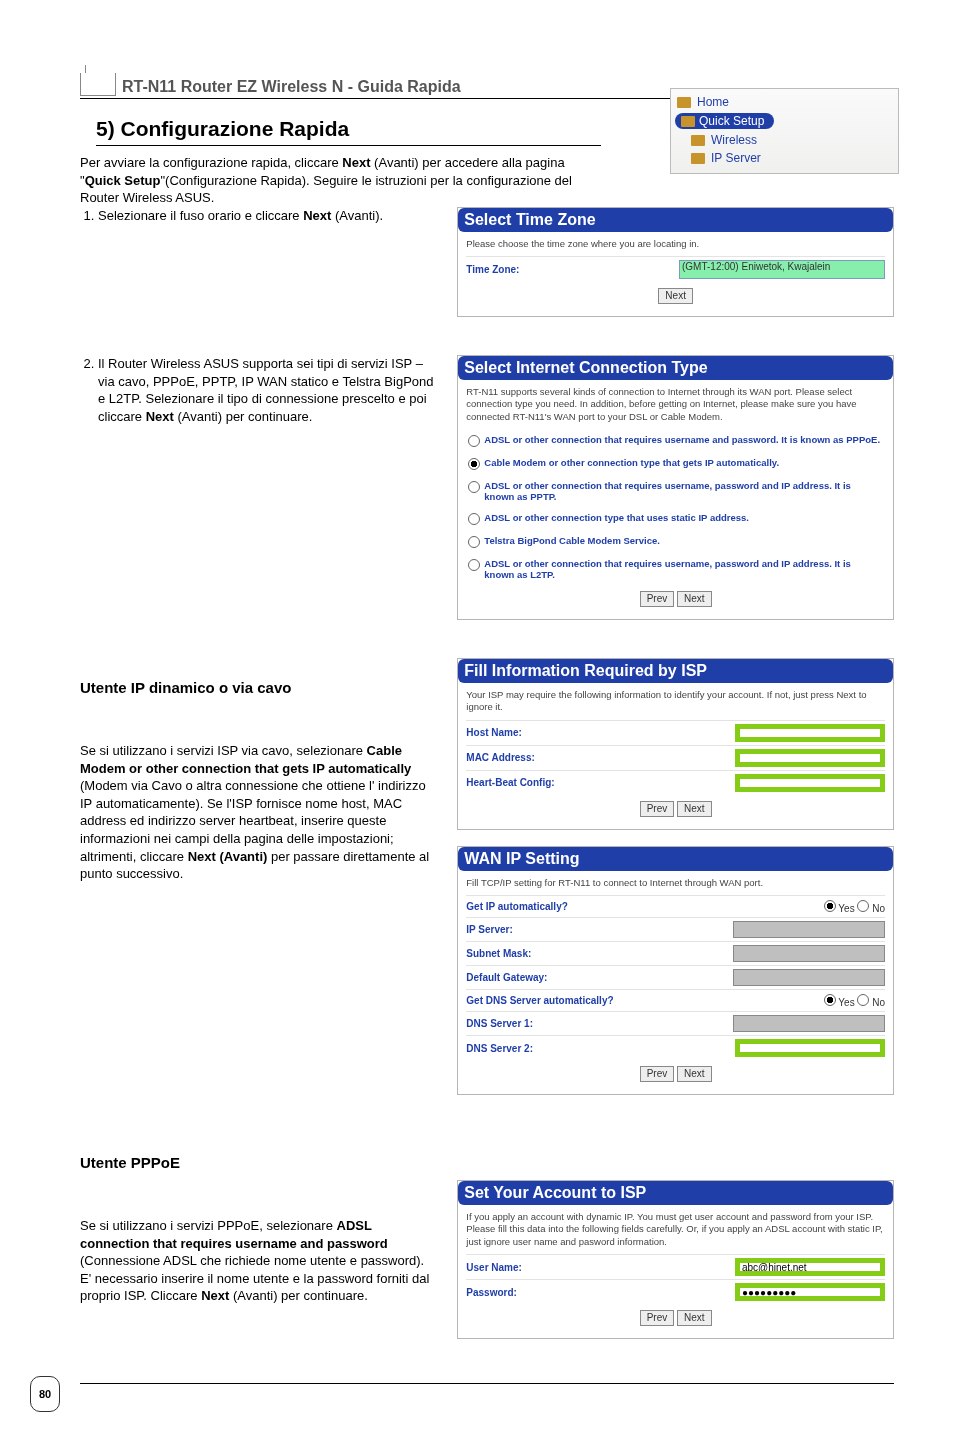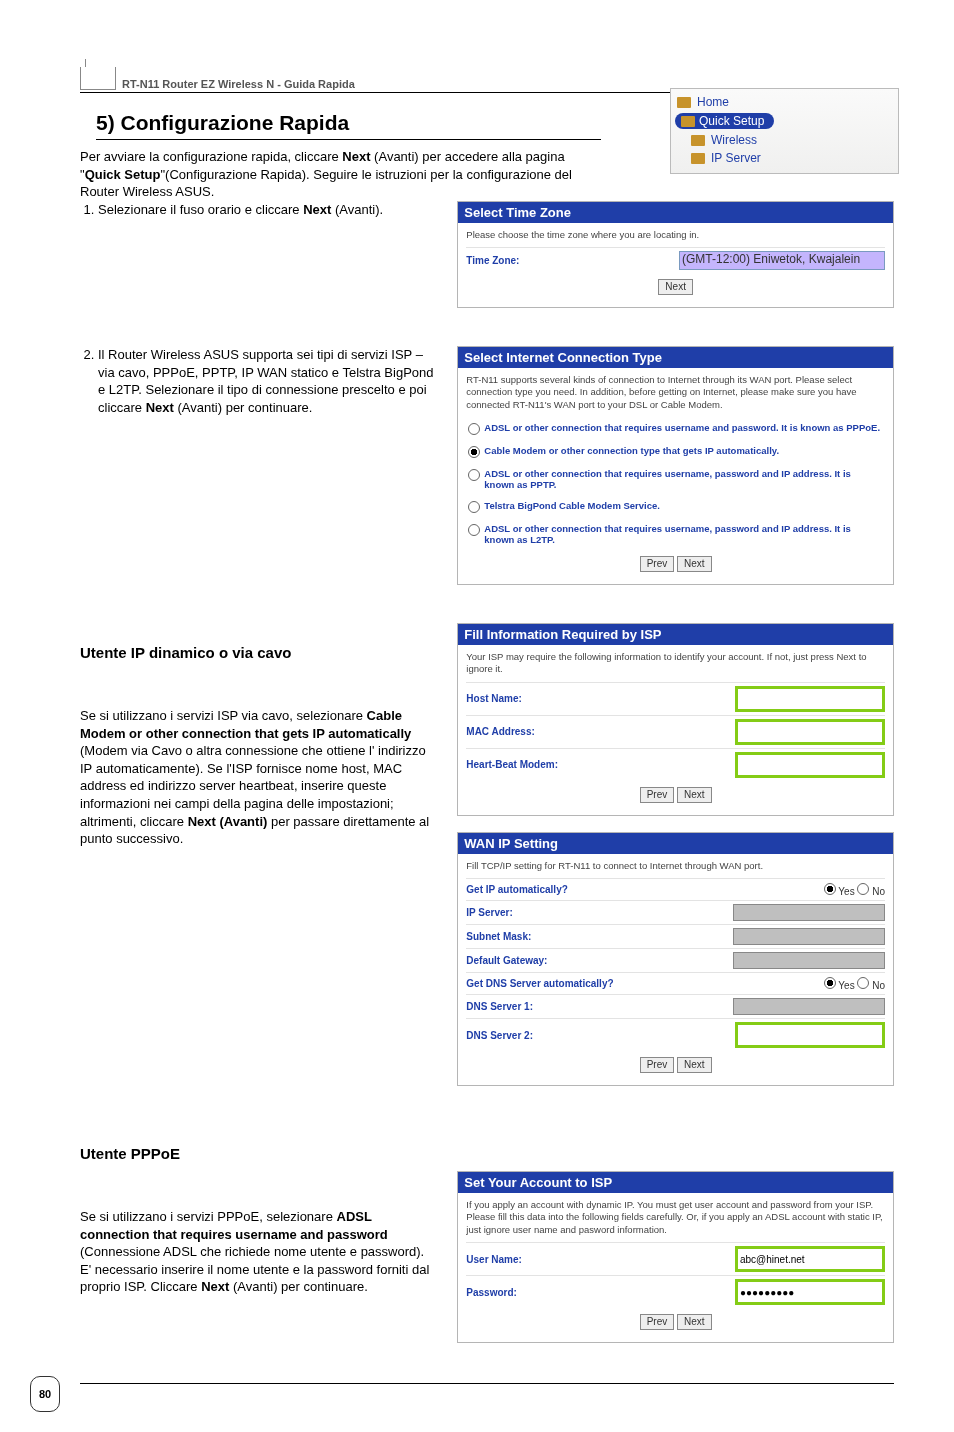--- a/index.html
+++ b/index.html
@@ -34,21 +34,21 @@
     background: #fff;
   }
   .logo-box::before{
     content:"";
     position:absolute;
     top:-8px; left:4px;
     width:1px; height:8px;
     background:#888;
   }
   .header-text {
-    font-size: 11px;
+    font-size: 16px;
     font-weight: bold;
     color: #555;
     padding-bottom: 0px;
     margin-top: 48px;
   }
   h2.section-title {
     font-size: 21px;
     font-weight: bold;
     margin: 10px 0 8px 16px;
     border-bottom: 1px solid #000;
@@ -103,48 +103,49 @@
   .panel {
     border:1px solid #b5b5b5;
     font-size:10px;
     background:#fff;
     margin-bottom:16px;
   }
   .panel-title{
     background:#1f3ea8;
     color:#fff;
     font-weight:bold;
-    font-size:13px;
+    font-size:16px;
     padding:3px 6px;
+    border-radius:6px;
   }
   .panel-body{ padding:6px 8px; color:#333;}
   .panel-row{
     display:flex;
     justify-content:space-between;
     align-items:center;
     padding:3px 0;
     border-top:1px solid #e3e3e3;
   }
   .panel-row:first-child{border-top:none;}
   .panel-row .lbl{font-weight:bold; color:#1f3ea8;}
   .field{
-    border:3px solid #84cc16;
+    border:5px solid #84cc16;
     background:#fff;
     height:15px;
     width:150px;
     font-size:10px;
-    padding:10px 2px;
+    padding:4px 2px;
     box-sizing:border-box;
   }
   .select{
     border:1px solid #7a9ac0;
-    background:#c4b5fd;
+    background:#86efac;
     height:17px;
     width:200px;
-    font-size:12px;
+    font-size:10px;
     padding:0 2px;
   }
   .btn{
     display:inline-block;
     border:1px solid #888;
     background:#eee;
     font-size:10px;
     padding:0 6px;
     height:16px;
     line-height:14px;
@@ -259,20 +260,24 @@
           <div class="radio-line">
               <span class="radio-dot on"></span>
               <span>Cable Modem or other connection type that gets IP automatically.</span>
             </div>
           <div class="radio-line">
               <span class="radio-dot"></span>
               <span>ADSL or other connection that requires username, password and IP address. It is known as PPTP.</span>
             </div>
           <div class="radio-line">
               <span class="radio-dot"></span>
+              <span>ADSL or other connection type that uses static IP address.</span>
+            </div>
+          <div class="radio-line">
+              <span class="radio-dot"></span>
               <span>Telstra BigPond Cable Modem Service.</span>
             </div>
           <div class="radio-line">
               <span class="radio-dot"></span>
               <span>ADSL or other connection that requires username, password and IP address. It is known as L2TP.</span>
             </div>
           <div class="btn-row">
             <span class="btn">Prev</span>
             <span class="btn">Next</span>
           </div>
@@ -293,21 +298,21 @@
           <div class="desc">Your ISP may require the following information to identify your account. If not, just press Next to ignore it.</div>
           <div class="panel-row">
               <span class="lbl">Host Name:</span>
               <input class="field" style="">
             </div>
           <div class="panel-row">
               <span class="lbl">MAC Address:</span>
               <input class="field" style="">
             </div>
           <div class="panel-row">
-              <span class="lbl">Heart-Beat Modem:</span>
+              <span class="lbl">Heart-Beat Config:</span>
               <input class="field" style="">
             </div>
           <div class="btn-row">
             <span class="btn">Prev</span>
             <span class="btn">Next</span>
           </div>
         </div>
       </div>
 
       <div class="panel">

